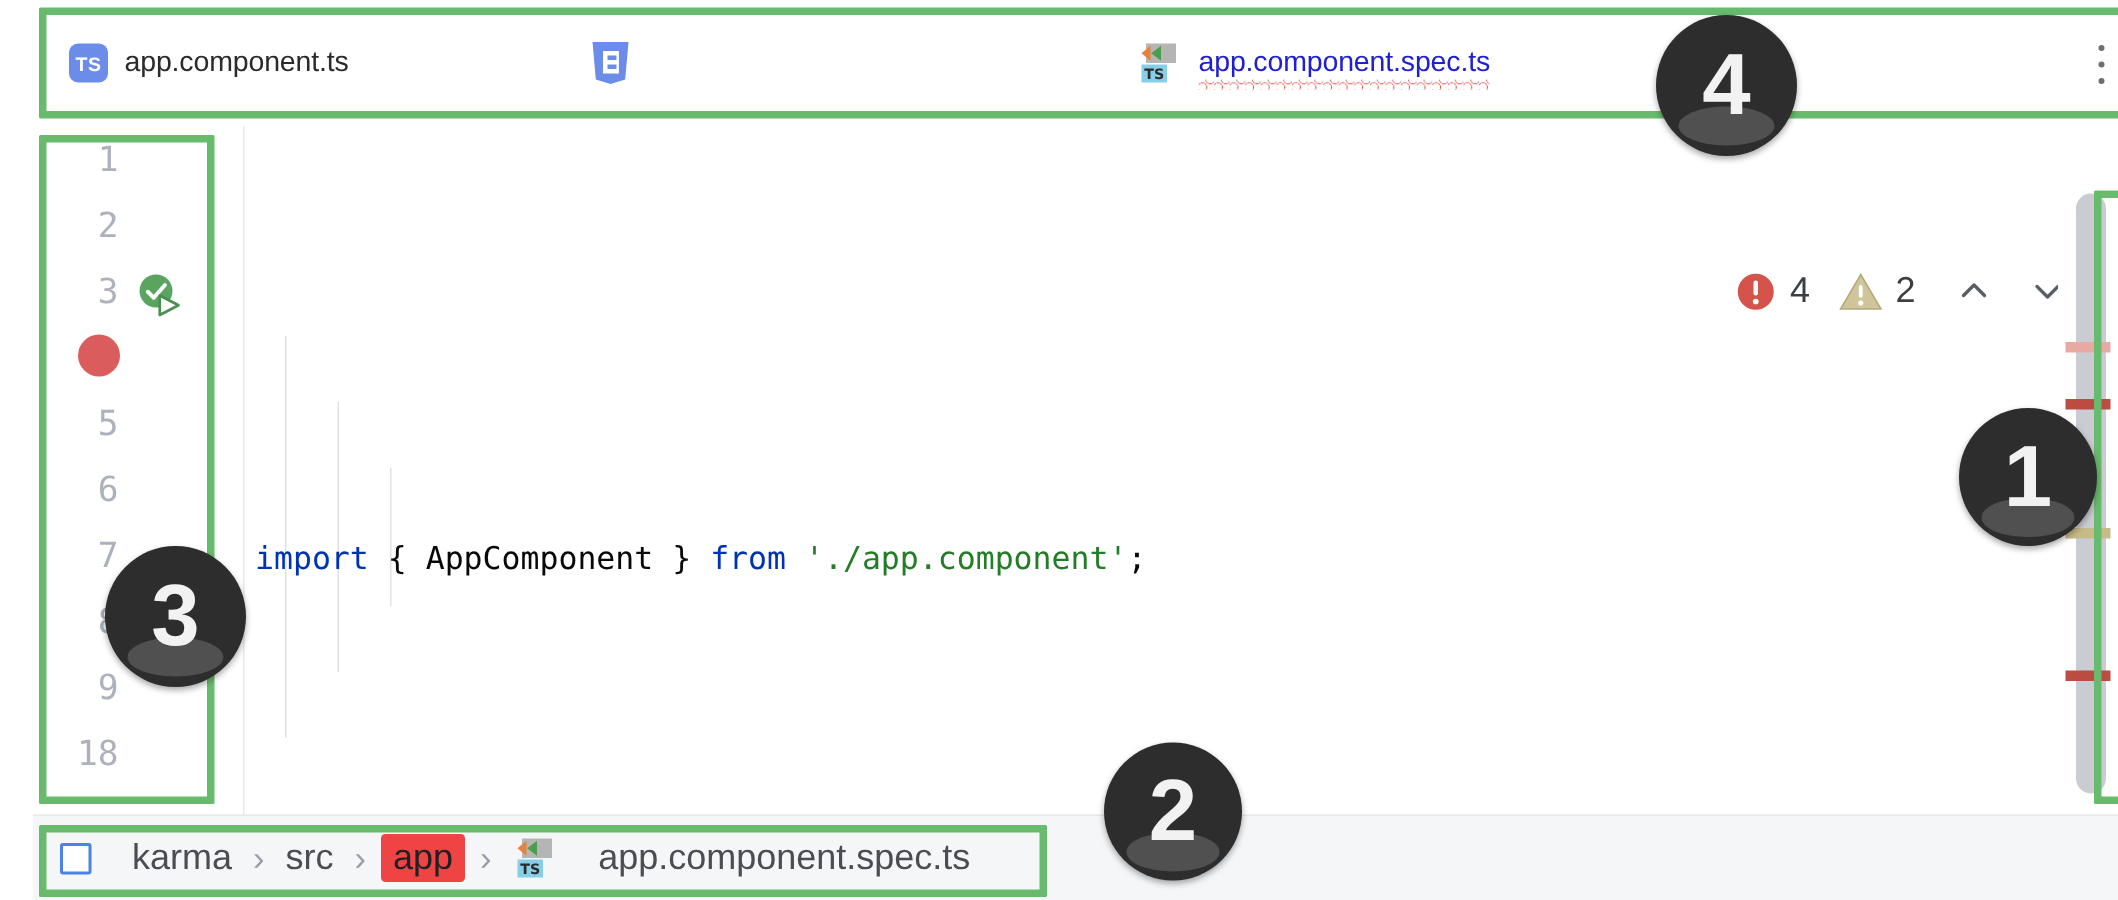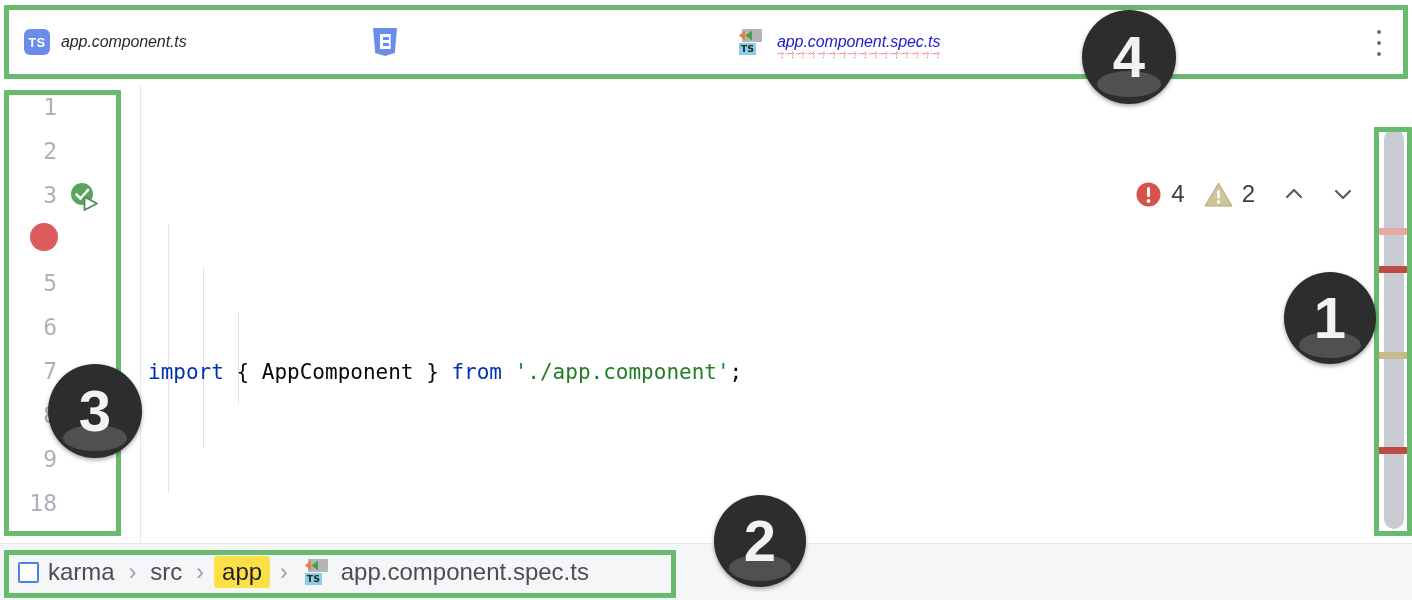--- a/index.html
+++ b/index.html
@@ -8,44 +8,43 @@
   }
   body {
     width: 1412px;
     height: 600px;
     background: #ffffff;
     font-family: "Liberation Sans", sans-serif;
     overflow: hidden;
     position: relative;
     -webkit-font-smoothing: antialiased;
   }
-  .root { position: absolute; inset: 0; }
+  .root { position: absolute; inset: 0; margin-left: 22px; }
 
   
   .tabbar {
     position: absolute;
     left: 0; top: 0; width: 1412px; height: 84px;
     background: #ffffff;
     border-bottom: 1px solid #ebecf0;
   }
   .tab {
     position: absolute;
     top: 20px;
     height: 44px;
     display: flex;
     align-items: center;
     gap: 11px;
     cursor: pointer;
     white-space: nowrap;
   }
   .tab-label {
-    font-size: 16px;
+    font-size: 19px;
     color: #2b2b2b;
     letter-spacing: -0.1px;
-    font-style: italic;
   }
   .tab-label.active {
     color: #2020d0;
     position: relative;
   }
   .squiggle {
     position: absolute;
     left: 0; right: 0; bottom: -7px;
     height: 7px;
     background-image:
@@ -180,27 +179,27 @@
   
   .crumbbar {
     position: absolute;
     left: 0; bottom: 0; width: 1412px; height: 56px;
     background: #f5f6f8;
     border-top: 1px solid #e7e8ec;
     display: flex; align-items: center;
     padding-left: 14px;
   }
   .crumb {
-    display: flex; align-items: center; gap: 9px;
+    display: flex; align-items: center; gap: 27px;
     font-size: 24px; color: #4a4d52;
     cursor: pointer;
     padding: 2px 4px;
   }
   .crumb.sel {
-    background: #fde047;
+    background: #ef4444;
     border-radius: 3px;
     color: #1f2124;
     padding: 2px 8px;
   }
   .sep {
     margin: 0 10px;
     color: #9b9ea6;
     font-size: 23px;
   }
   .crumb-sq {

